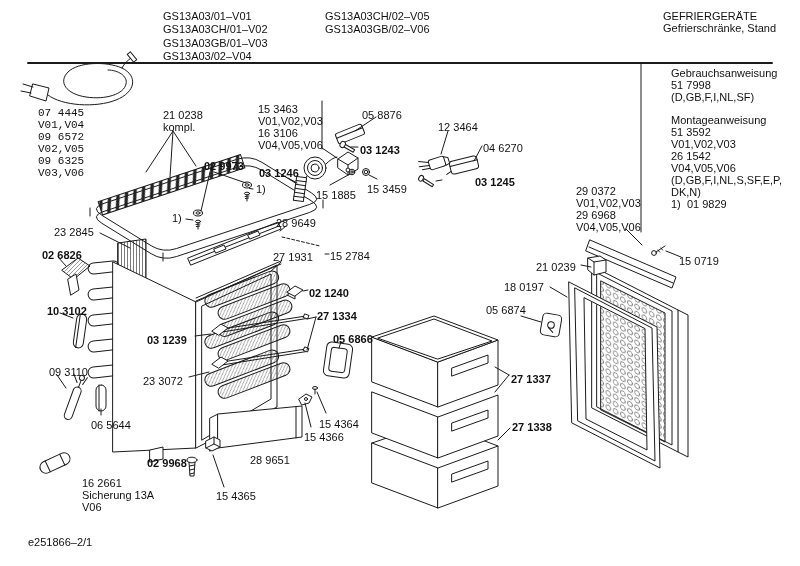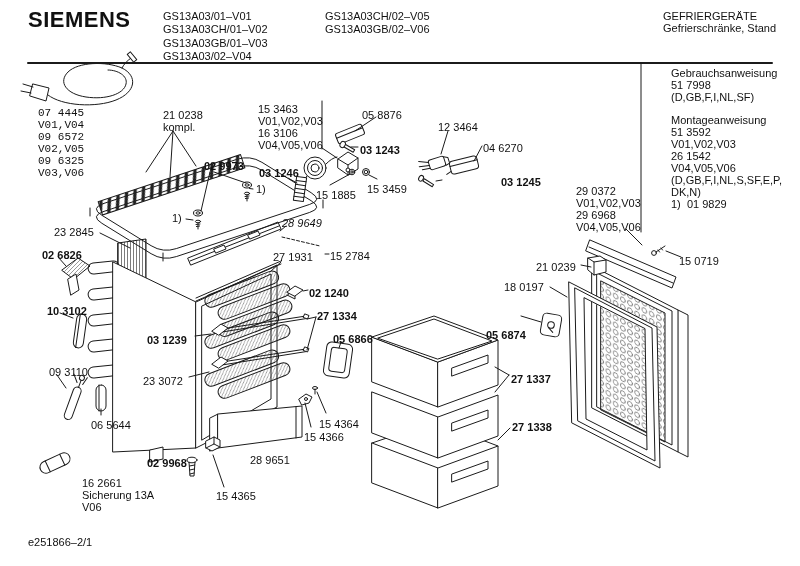--- a/index.html
+++ b/index.html
@@ -248,21 +248,20 @@
       <path d="M316,317 L307,319 M316,317 L307,350"></path>
       <path d="M60,313 L73,318 M195,336 L211,334 M341,342 L339,348"></path>
       <path d="M57,375 L66,388 M189,377 L209,372 M101,415 L101,409"></path>
       <path d="M326,413 L317,392 M311,427 L305,403 M224,487 L213,455"></path>
       <path d="M509,375 L495,367 M509,375 L495,392 M510,428 L498,440"></path>
       <path d="M521,316 L541,322 M581,265 L591,267 M550,287 L567,297"></path>
       <path d="M681,257 L666,251 M626,229 L642,245"></path>
     </g>
   </svg>
 
-  <div id="brand">SIEMENS</div>
   <div id="footer-doc">e251866–2/1</div>
 
   <div id="text-layer">
       <div class="tb models" style="left: 163px; top: 10px;">GS13A03/01–V01
 GS13A03CH/01–V02
 GS13A03GB/01–V03
 GS13A03/02–V04</div>
       <div class="tb models" style="left: 325px; top: 10px;">GS13A03CH/02–V05
 GS13A03GB/02–V06</div>
       <div class="tb" style="left: 663px; top: 10px;">GEFRIERGERÄTE
@@ -290,46 +289,46 @@
       <div class="tb" style="left: 256px; top: 183px;">1)</div>
       <div class="tb" style="left: 172px; top: 212px;">1)</div>
       <div class="tb" style="left: 258px; top: 103px;">15 3463
 V01,V02,V03
 16 3106
 V04,V05,V06</div>
       <div class="tb" style="left: 362px; top: 109px;">05 8876</div>
       <div class="tb bold" style="left: 360px; top: 144px;">03 1243</div>
       <div class="tb" style="left: 438px; top: 121px;">12 3464</div>
       <div class="tb" style="left: 483px; top: 142px;">04 6270</div>
-      <div class="tb bold" style="left: 469px; top: 176px; padding-left: 32px;">03 1245</div>
+      <div class="tb bold" style="left: 443px; top: 176px; padding-left: 32px;">03 1245</div>
       <div class="tb bold" style="left: 259px; top: 167px;">03 1246</div>
       <div class="tb" style="left: 316px; top: 189px;">15 1885</div>
       <div class="tb" style="left: 367px; top: 183px;">15 3459</div>
-      <div class="tb" style="left: 282px; top: 217px; font-style: italic;">28 9649</div>
+      <div class="tb" style="left: 276px; top: 217px;">28 9649</div>
       <div class="tb" style="left: 273px; top: 251px; text-align: center;">27 1931</div>
       <div class="tb" style="left: 330px; top: 250px;">15 2784</div>
       <div class="tb" style="left: 54px; top: 226px;">23 2845</div>
       <div class="tb bold" style="left: 42px; top: 249px;">02 6826</div>
       <div class="tb bold" style="left: 309px; top: 287px;">02 1240</div>
       <div class="tb bold" style="left: 317px; top: 310px;">27 1334</div>
       <div class="tb bold" style="left: 47px; top: 305px;">10 3102</div>
       <div class="tb bold" style="left: 147px; top: 334px;">03 1239</div>
       <div class="tb bold" style="left: 333px; top: 333px;">05 6866</div>
       <div class="tb" style="left: 49px; top: 366px;">09 3110</div>
       <div class="tb" style="left: 143px; top: 375px;">23 3072</div>
       <div class="tb" style="left: 91px; top: 419px;">06 5644</div>
       <div class="tb" style="left: 319px; top: 418px;">15 4364</div>
       <div class="tb" style="left: 304px; top: 431px;">15 4366</div>
       <div class="tb bold" style="left: 147px; top: 457px;">02 9968</div>
       <div class="tb" style="left: 250px; top: 454px;">28 9651</div>
       <div class="tb" style="left: 216px; top: 490px;">15 4365</div>
       <div class="tb" style="left: 50px; top: 477px; margin-left: 32px;">16 2661
 Sicherung 13A
 V06</div>
-      <div class="tb" style="left: 486px; top: 329px; font-weight: bold;">05 6874</div>
+      <div class="tb" style="left: 486px; top: 304px;">05 6874</div>
       <div class="tb bold" style="left: 511px; top: 373px;">27 1337</div>
       <div class="tb bold" style="left: 512px; top: 421px;">27 1338</div>
       <div class="tb" style="left: 576px; top: 185px;">29 0372
 V01,V02,V03
 29 6968
 V04,V05,V06</div>
       <div class="tb" style="left: 536px; top: 261px;">21 0239</div>
       <div class="tb" style="left: 504px; top: 281px;">18 0197</div>
       <div class="tb" style="left: 679px; top: 255px;">15 0719</div>
     </div>

